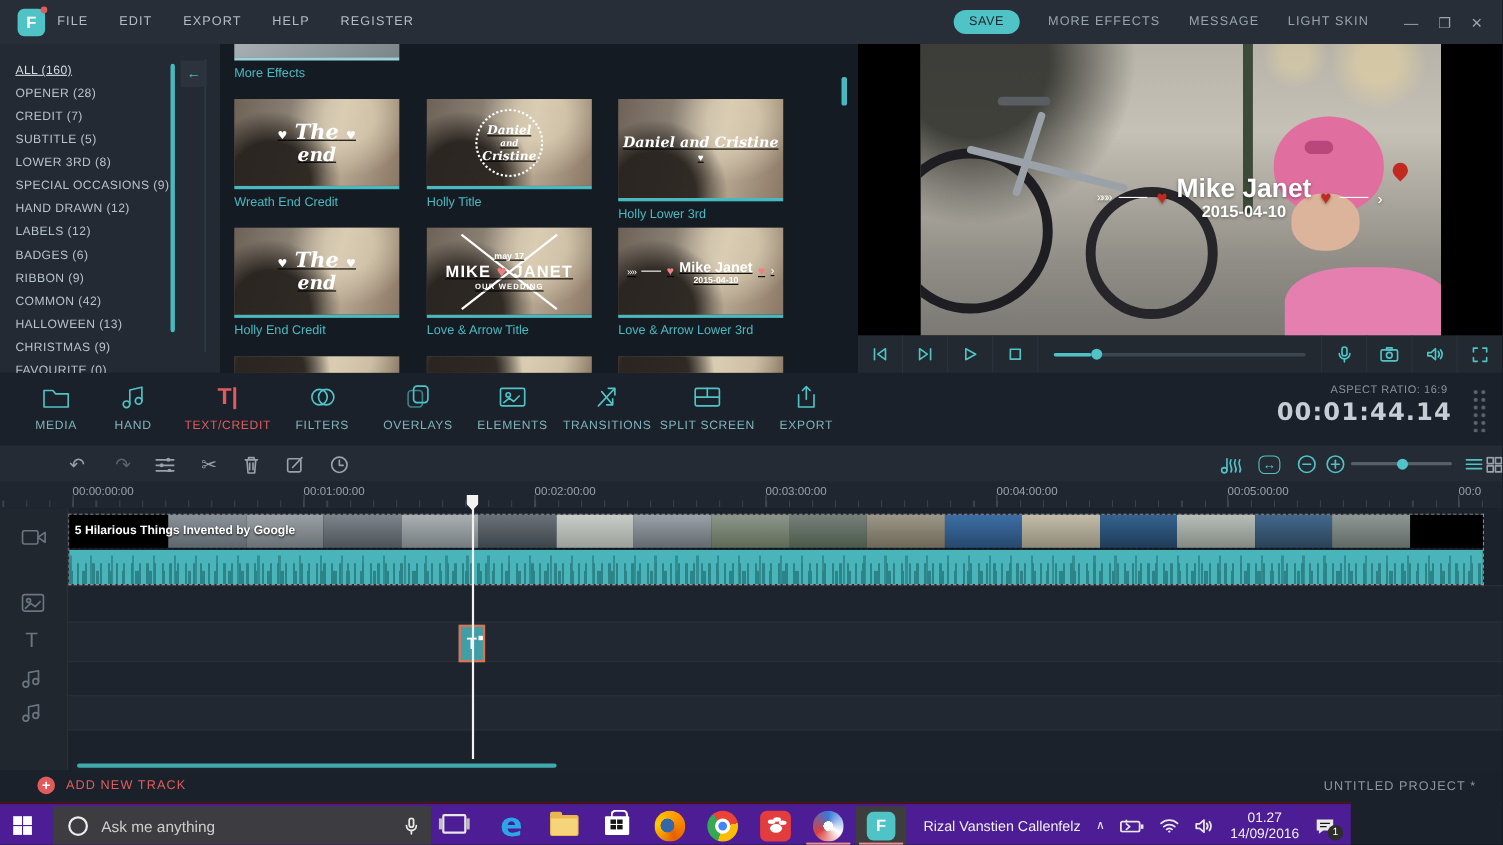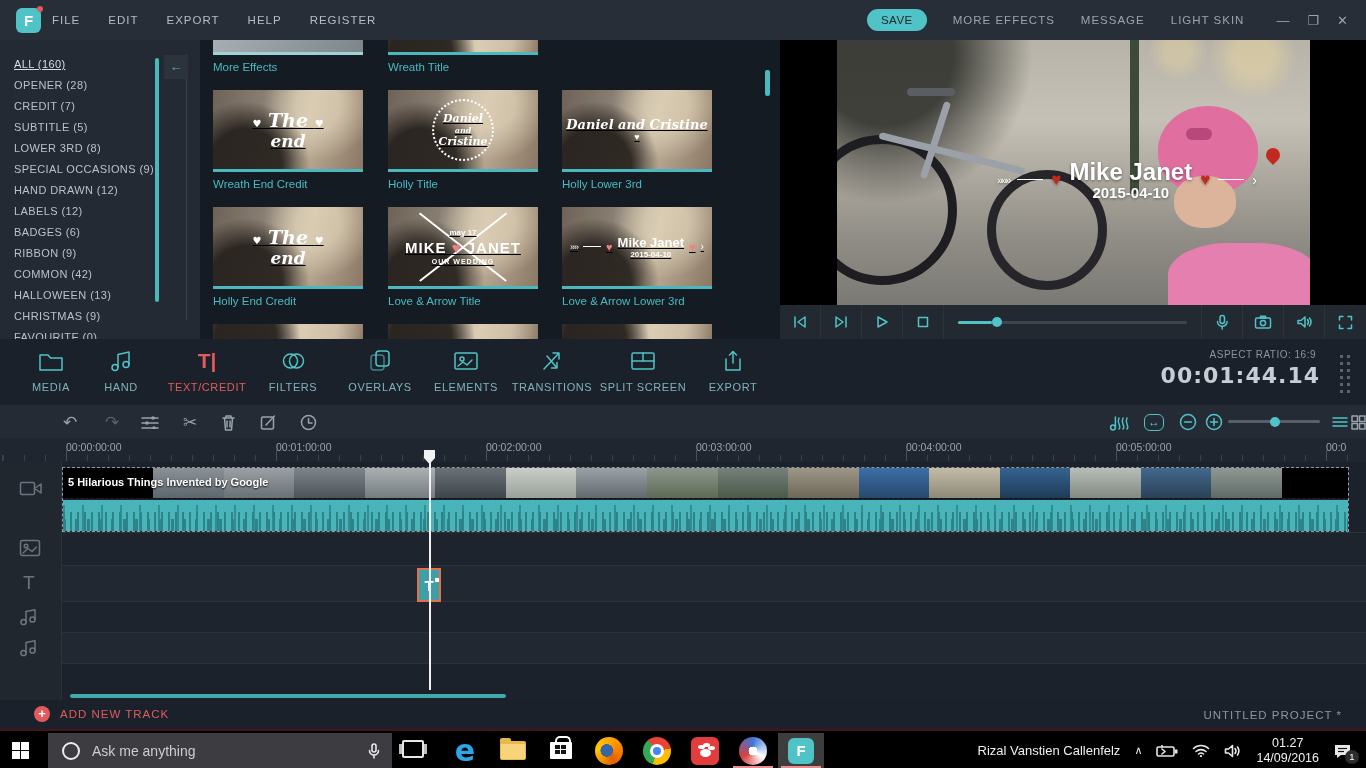--- a/index.html
+++ b/index.html
@@ -140,21 +140,21 @@
 
   
   .footer { position:absolute; left:0; top:700px; width:1366px; height:29px; background:#1b212a; }
   .addtrack { position:absolute; left:34px; top:6px; display:flex; align-items:center; gap:10px; }
   .plus-circle { width:16px; height:16px; background:#e05c5c; color:#fff; border-radius:50%; font-size:13px;
                  text-align:center; line-height:15px; font-weight:bold; }
   .addtrack span.lbl { color:#e05c5c; font-size:11.5px; letter-spacing:1px; }
   .project { position:absolute; right:24px; top:9px; color:#8d959e; font-size:11.5px; letter-spacing:1px; }
 
   
-  .taskbar { position:absolute; left:0; top:729px; width:1366px; height:39px; background:#000000; border-top:2px solid #451519; }
+  .taskbar { position:absolute; left:0; top:729px; width:1228px; height:39px; background:#4c1d95; border-top:2px solid #451519; }
   .start-grid { position:absolute; left:12px; top:11px; width:17px; height:17px; display:grid;
                 grid-template-columns:8px 8px; grid-template-rows:8px 8px; gap:1px; }
   .start-grid div { background:#fff; }
   .cortana { position:absolute; left:48px; top:2px; width:344px; height:35px; background:#3d3d41; display:flex; align-items:center; }
   .cort-circle { width:18px; height:18px; border:2.5px solid #ececec; border-radius:50%; margin-left:14px; }
   .cortana input { flex:1; margin-left:12px; background:transparent; border:none; outline:none; color:#d0d0d0; font-size:14px;
                    font-family:"Liberation Sans",sans-serif; }
   .cortana input::placeholder { color:#cdcdcd; }
   .cort-mic { margin-right:12px; color:#d8d8d8; }
   .taskview { position:absolute; left:402px; top:9px; width:22px; height:18px; border:2px solid #e8e8e8; border-radius:2px; }
@@ -246,25 +246,20 @@
     <div class="collapse-btn">←</div>
   </div>
 
   <div class="grid">
 
     <div class="card" style="left:13px; top:-3px">
       <div class="thumb thumb-grey" style="height:15px"></div>
       <div class="underline" style="background:#9fd2d5"></div>
       <div class="card-label">More Effects</div>
     </div>
-    <div class="card" style="left:188px; top:-3px">
-      <div class="thumb" style="height:15px"></div>
-      <div class="underline"></div>
-      <div class="card-label">Wreath Title</div>
-    </div>
 
     <div class="card" style="left:13px; top:50px">
       <div class="thumb" style="height:79px">
         <div class="tcenter">
           <span class="script" style="font-size:19px"><span class="heart" style="color:#fff;font-size:10px">♥</span> <span>The</span> <span class="heart" style="color:#fff;font-size:10px">♥</span></span>
           <span class="script" style="font-size:17px">end</span>
         </div>
       </div>
       <div class="underline"></div>
       <div class="card-label">Wreath End Credit</div>
@@ -276,21 +271,21 @@
             <span class="script" style="font-size:11px">Daniel</span>
             <span class="script" style="font-size:8px">and</span>
             <span class="script" style="font-size:11px">Cristine</span>
           </div>
         </div>
       </div>
       <div class="underline"></div>
       <div class="card-label">Holly Title</div>
     </div>
     <div class="card" style="left:362px; top:50px">
-      <div class="thumb" style="height:79px">
+      <div class="thumb" style="height:90px">
         <div class="tcenter">
           <span class="script" style="font-size:13px">Daniel and Cristine</span>
           <span class="heart" style="color:#fff;font-size:9px">♥</span>
         </div>
       </div>
       <div class="underline"></div>
       <div class="card-label">Holly Lower 3rd</div>
     </div>
 
     <div class="card" style="left:13px; top:167px">

